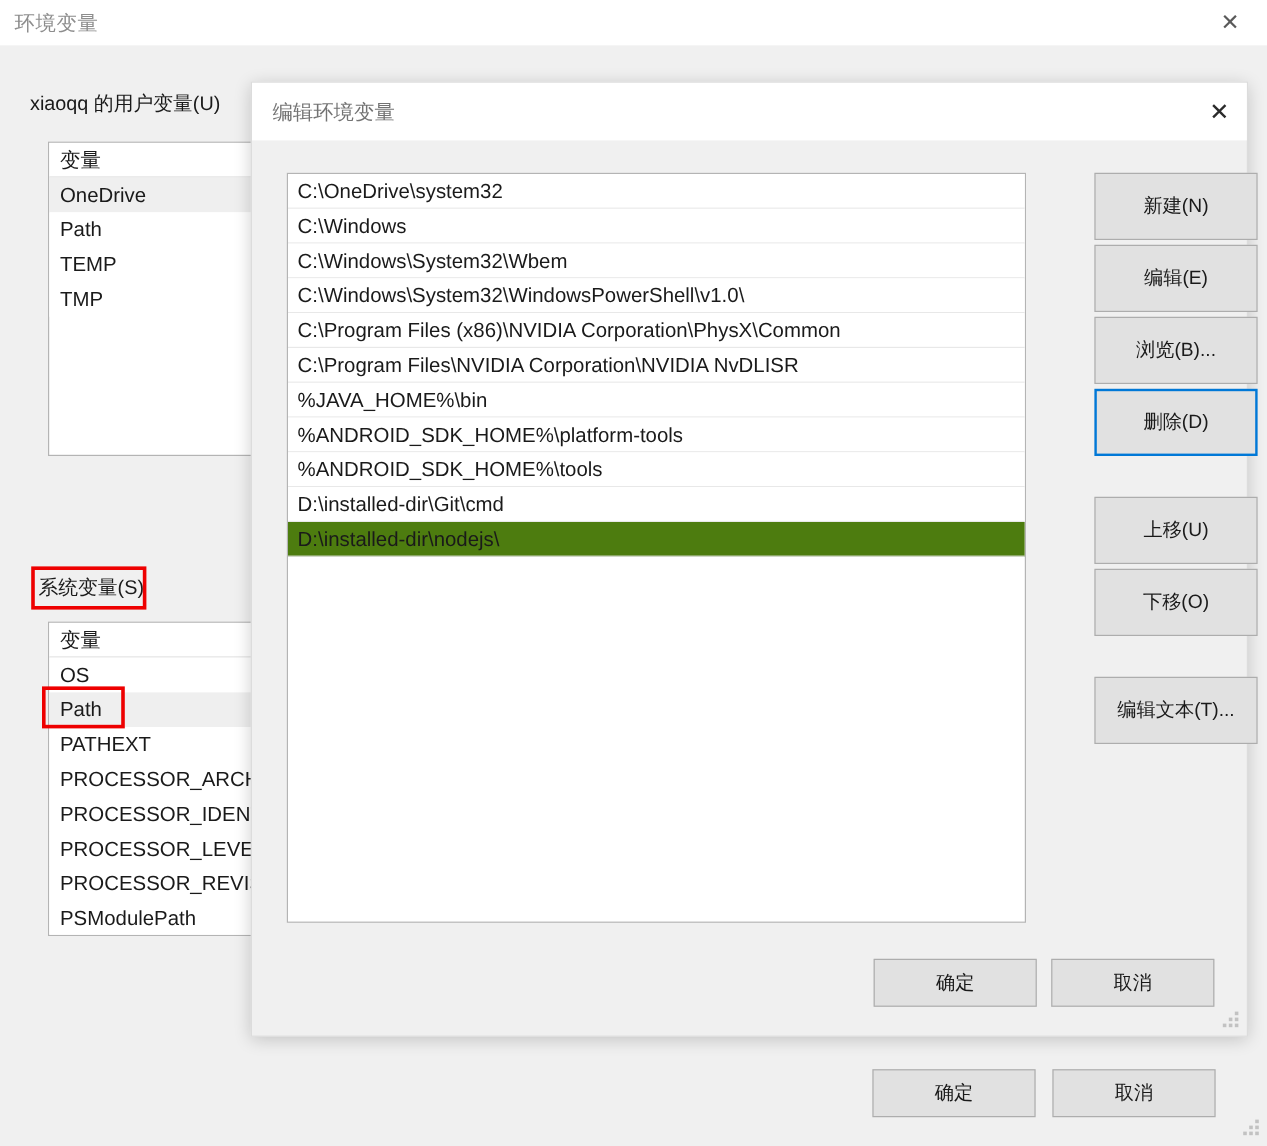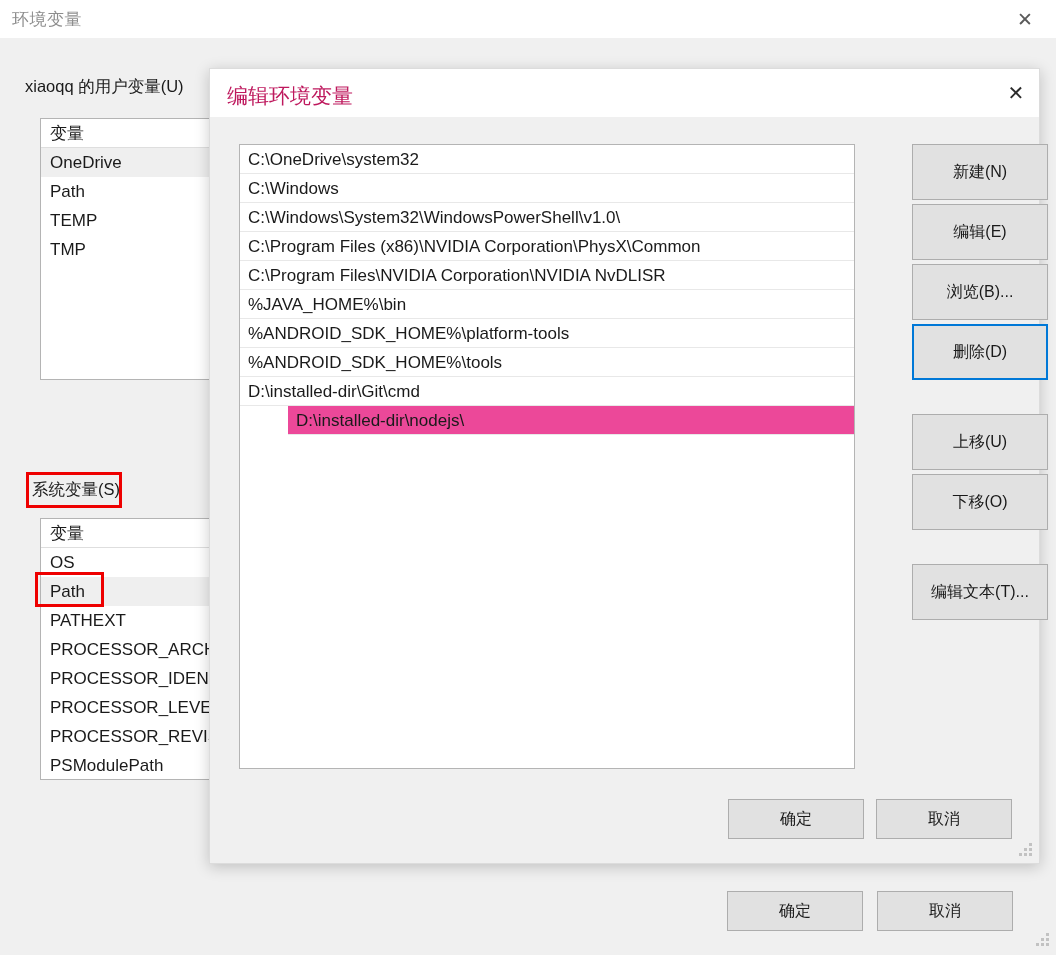--- a/index.html
+++ b/index.html
@@ -141,22 +141,22 @@
   }
   #modal-titlebar {
     position: absolute;
     left: 0; top: 0;
     width: 829px; height: 48px;
     background: #ffffff;
   }
   #modal-title {
     position: absolute;
     left: 17px; top: 13px;
-    font-size: 21px;
-    color: #be185d;
+    font-size: 17px;
+    color: #737373;
     white-space: nowrap;
   }
   #modal-close {
     position: absolute;
     right: 0; top: 0;
     width: 46px; height: 48px;
     display: flex; align-items: center; justify-content: center;
     color: #2b2b2b;
     font-size: 20px;
     font-family: "DejaVu Sans", sans-serif;
@@ -174,21 +174,21 @@
   .path-row {
     height: 29px;
     line-height: 29px;
     padding-left: 8px;
     font-size: 17px;
     color: #1a1a1a;
     white-space: nowrap;
     background: #ffffff;
     border-bottom: 1px solid #e8e8e8;
   }
-  .path-row.selected { background: #ec4899; margin-left: 48px; }
+  .path-row.selected { background: #4d7c0f; }
 
   
   .side-btn {
     position: absolute;
     left: 702px;
     width: 136px;
     height: 56px;
   }
 
   #modal-ok     { position: absolute; left: 518px; top: 730px; width: 136px; height: 40px; }
@@ -250,20 +250,21 @@
 
     <div id="modal-titlebar">
       <div id="modal-title">编辑环境变量</div>
       <div id="modal-close">✕</div>
     </div>
 
     <div id="path-listbox">
       <div id="path-rows">
           <div class="path-row">C:\OneDrive\system32</div>
           <div class="path-row">C:\Windows</div>
+          <div class="path-row">C:\Windows\System32\Wbem</div>
           <div class="path-row">C:\Windows\System32\WindowsPowerShell\v1.0\</div>
           <div class="path-row">C:\Program Files (x86)\NVIDIA Corporation\PhysX\Common</div>
           <div class="path-row">C:\Program Files\NVIDIA Corporation\NVIDIA NvDLISR</div>
           <div class="path-row">%JAVA_HOME%\bin</div>
           <div class="path-row">%ANDROID_SDK_HOME%\platform-tools</div>
           <div class="path-row">%ANDROID_SDK_HOME%\tools</div>
           <div class="path-row">D:\installed-dir\Git\cmd</div>
           <div class="path-row selected">D:\installed-dir\nodejs\</div>
         </div>
     </div>

